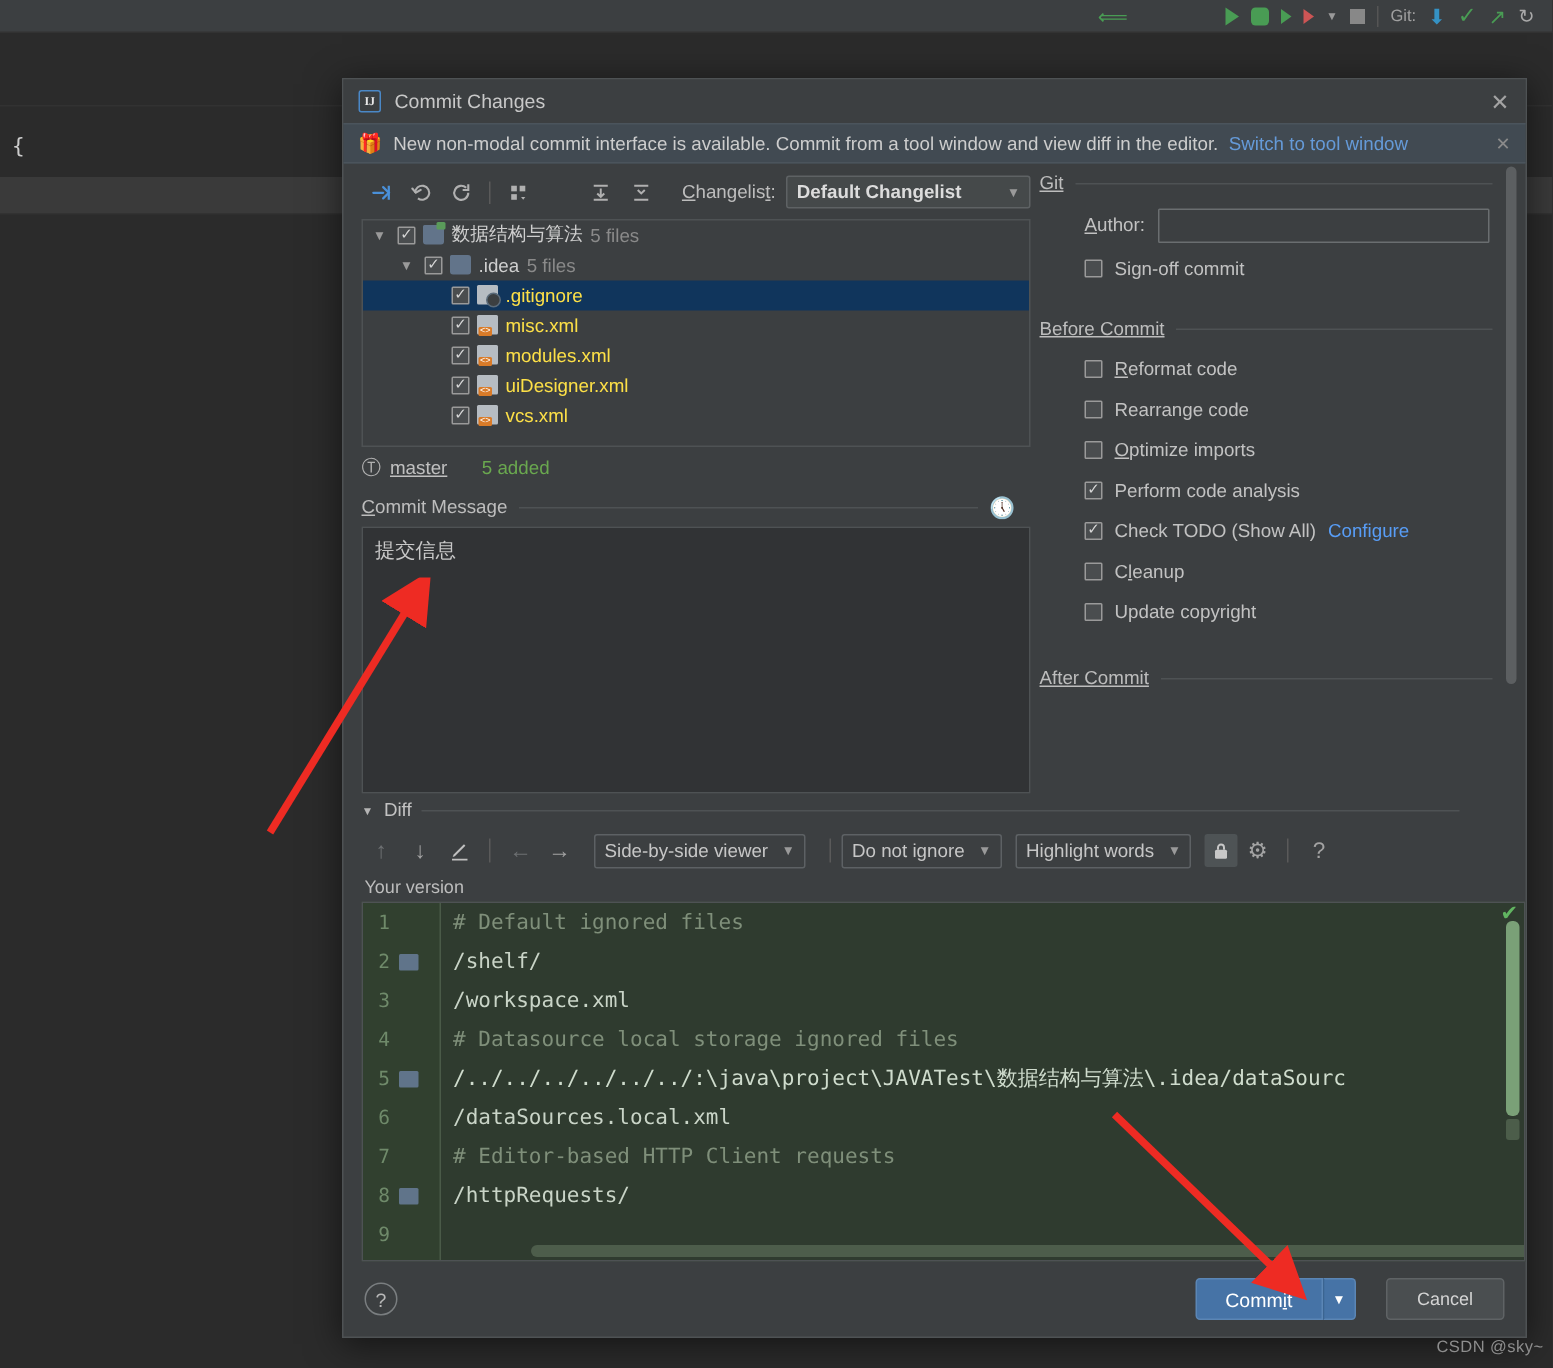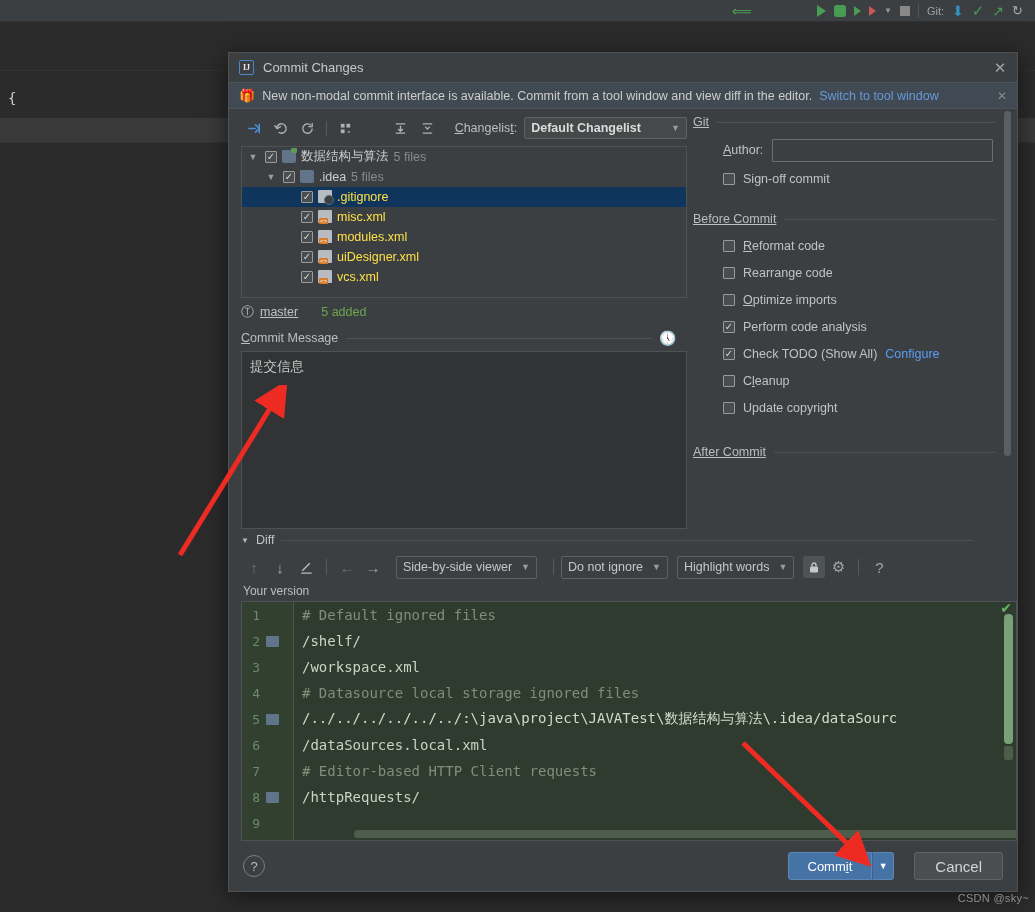--- a/index.html
+++ b/index.html
@@ -189,21 +189,21 @@
     padding:0 19px; cursor:pointer;
   }
   #commit-btn u{ text-decoration:underline; }
   #commit-split{
     height:28px;width:22px;background:#4673a6;border:1px solid #5b86b5;border-left:1px solid #3b6characters;
     border-left:1px solid #3b6491; border-radius:0 3px 3px 0;
     display:flex;align-items:center;justify-content:center;color:#fff;font-size:9px;cursor:pointer;
   }
   #cancel-btn{
     height:28px; background:#4a4e50; border:1px solid #5f6365; border-radius:3px;
-    display:flex;align-items:center;justify-content:center;color:#d4d4d4;font-size:15px;
+    display:flex;align-items:center;justify-content:center;color:#d4d4d4;font-size:12px;
     padding:0 20px; margin-left:12px; cursor:pointer;
   }
   
   .arrow-anno{ position:absolute; pointer-events:none; }
   #watermark{ position:absolute; right:6px; bottom:8px; font-size:11px; color:#8d8d8d; letter-spacing:.3px;}
 </style>
 </head>
 <body>
 
 <div id="ide-backdrop">

